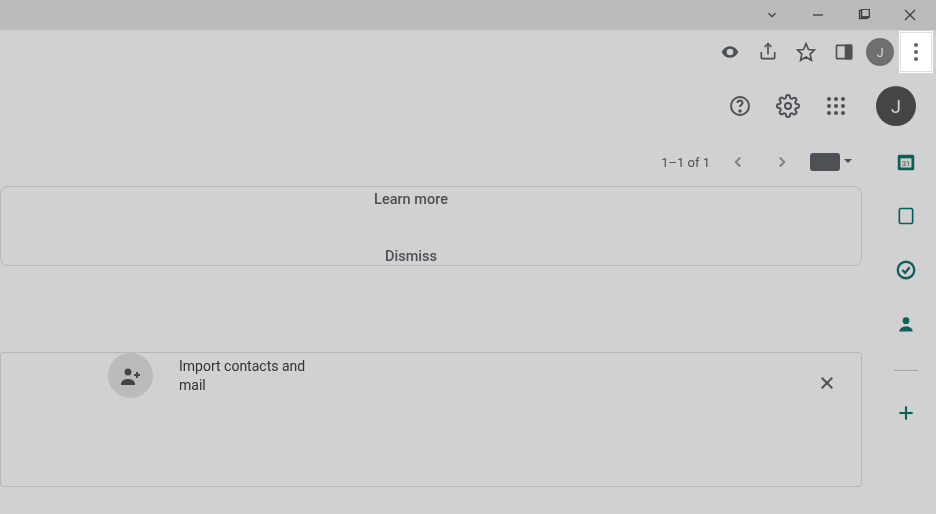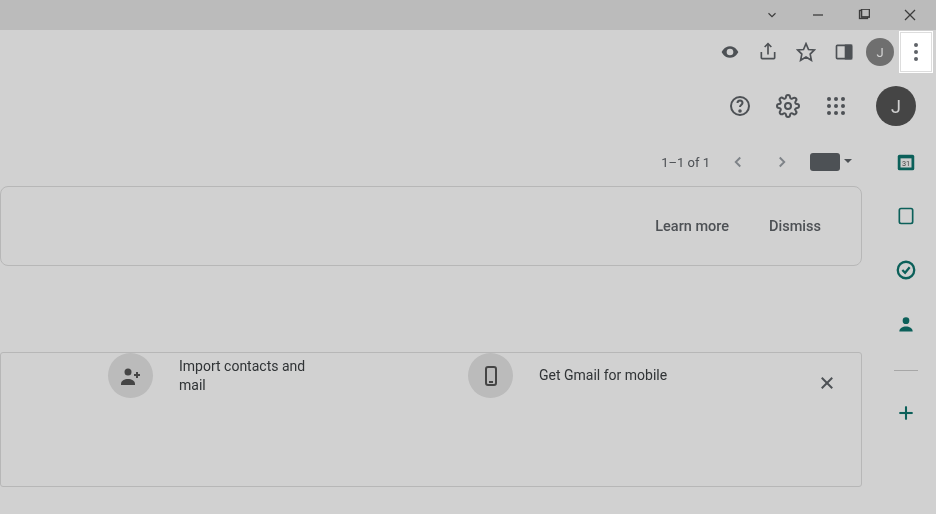--- a/index.html
+++ b/index.html
@@ -29,21 +29,21 @@
   .sp-ic { width:24px; height:24px; display:flex; align-items:center; justify-content:center; color:#0f766e; }
   .sp-div { width:24px; height:1px; background:#ccc; margin-top:4px; }
 
   
   .content { position:absolute; left:0; top:138px; right:60px; bottom:0; }
   .pager { height:48px; display:flex; align-items:center; justify-content:flex-end; gap:12px; padding-right:20px; color:#5f6368; font-size:13px; }
   .pg-ic { width:32px; height:32px; display:flex; align-items:center; justify-content:center; color:#9aa0a6; border-radius:50%; }
   .input-ind { width:30px; height:18px; background:#5f6368; border-radius:3px; margin-right:2px; position:relative; }
   .input-ind::after{content:''; position:absolute; right:-12px; top:6px; border:4px solid transparent; border-top-color:#5f6368;}
 
-  .banner1 { border:1.5px solid #e0e0e0; border-radius:8px; height:80px; margin-right:14px; display:flex; align-items:center; justify-content:flex-end; gap:40px; padding-right:40px; color:#5f6368; font-size:14.5px; }
+  .banner1 { border:1.5px solid #e0e0e0; border-radius:8px; height:80px; margin-right:14px; display:flex; align-items:center; justify-content:flex-end; gap:40px; padding-right:40px; color:#5f6368; font-size:14.5px;flex-direction:column; }
   .banner1 .lnk { font-weight:500; }
 
   .banner2 { border:1.5px solid #e0e0e0; border-radius:3px; height:135px; margin-right:14px; margin-top:86px; position:relative; display:flex; align-items:flex-start; padding-left:107px; gap:40px; }
   .close-x { position:absolute; right:22px; top:18px; width:24px; height:24px; display:flex; align-items:center; justify-content:center; color:#5f6368; }
   .sug { display:flex; align-items:center; gap:26px; width:320px; }
   .sug-ic { width:45px; height:45px; border-radius:50%; background:#e4e4e4; display:flex; align-items:center; justify-content:center; color:#555; }
   .sug-txt { font-size:14px; color:#3c4043; line-height:1.35; max-width:140px; }
 
   svg { display:block; }
 </style>
@@ -214,25 +214,16 @@
       <div class="sug-ic">
         <svg width="24" height="24" viewBox="0 0 24 24" fill="currentColor">
             <circle cx="9" cy="8" r="3.5"></circle>
             <path d="M2 20c0-3.3 3.5-5 7-5s7 1.7 7 5v1H2z"></path>
             <line x1="18" y1="8" x2="18" y2="14" stroke="currentColor" stroke-width="2"></line>
             <line x1="15" y1="11" x2="21" y2="11" stroke="currentColor" stroke-width="2"></line>
           </svg>
       </div>
       <div class="sug-txt">Import contacts and mail</div>
     </div>
-    <div class="sug">
-      <div class="sug-ic">
-        <svg width="24" height="24" viewBox="0 0 24 24" fill="none" stroke="currentColor" stroke-width="2">
-            <rect x="7" y="3" width="10" height="18" rx="2"></rect>
-            <line x1="10" y1="18" x2="14" y2="18"></line>
-          </svg>
-      </div>
-      <div class="sug-txt">Get Gmail for mobile</div>
-    </div>
   </div>
 </div>
 
 <div class="dim"></div>
 
 </body></html>

